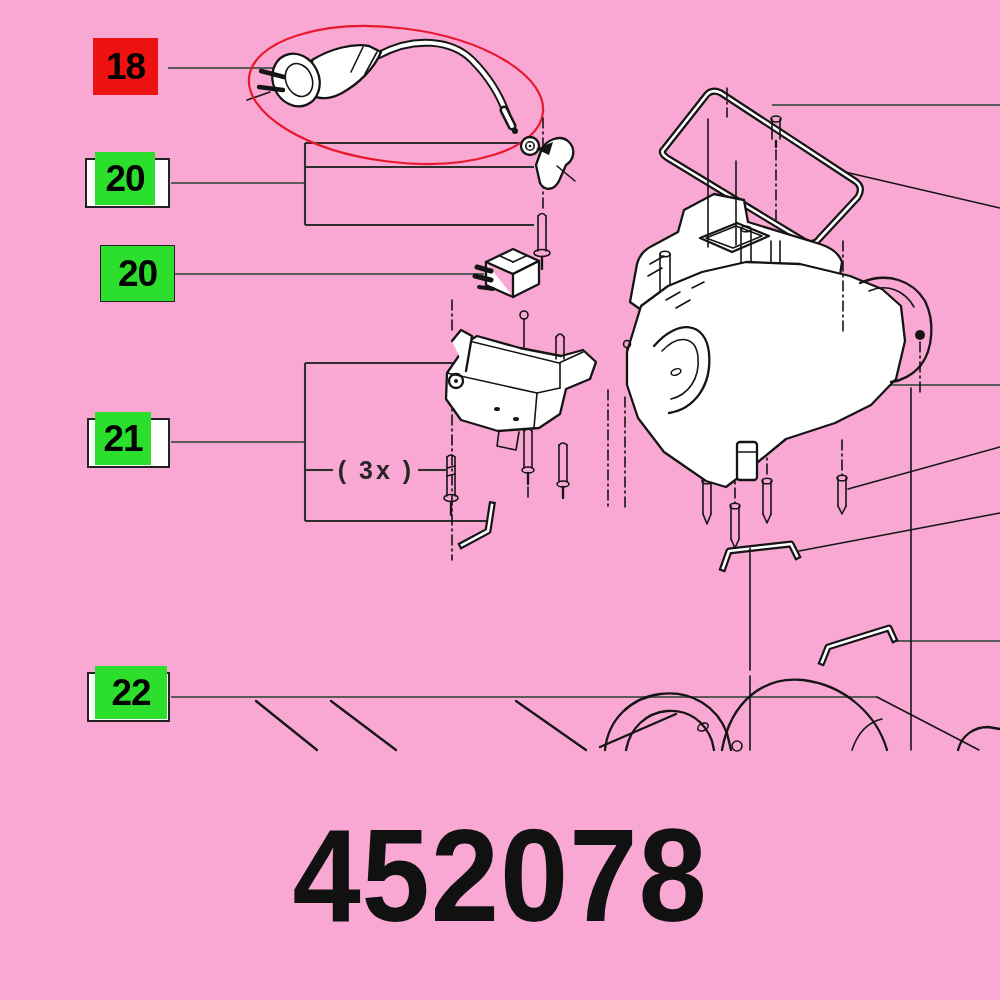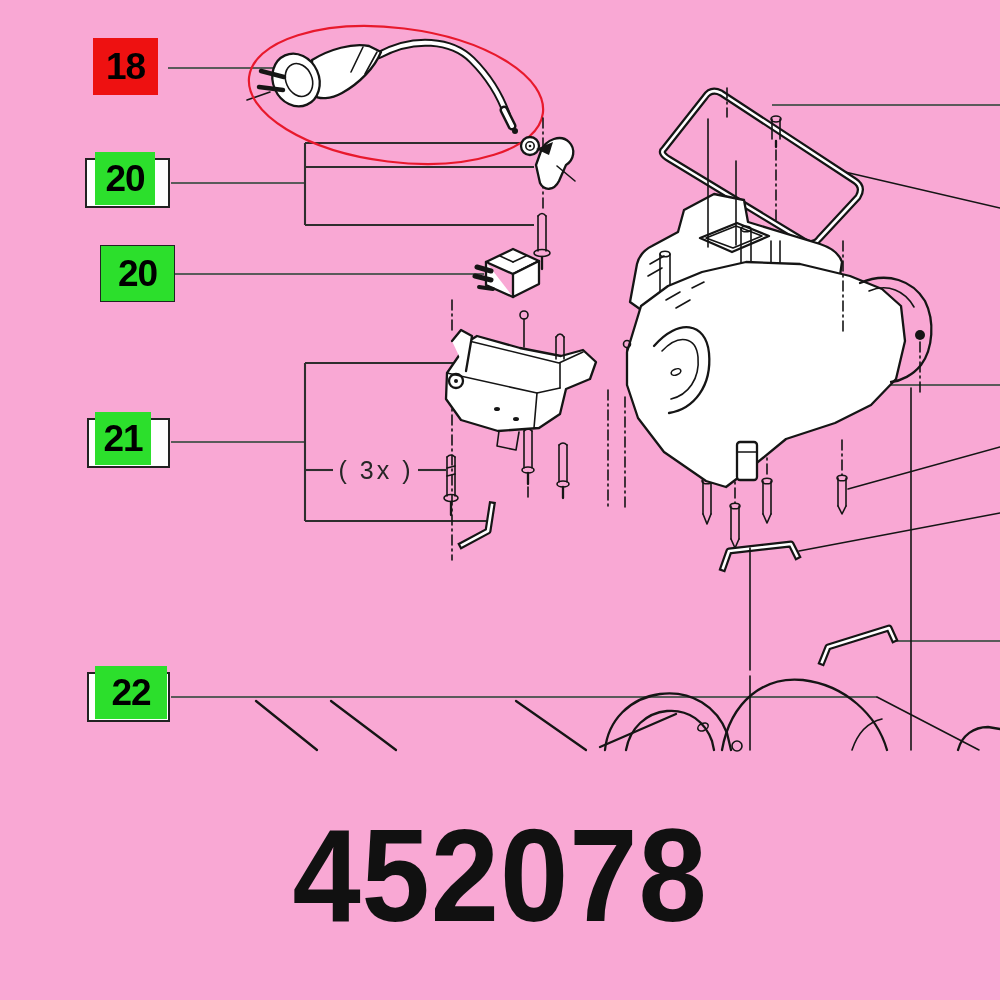--- a/index.html
+++ b/index.html
@@ -17,21 +17,21 @@
   .tube-in{fill:none;stroke:#ffffff;stroke-width:4;stroke-linecap:round;}
   .wire{fill:none;stroke:#151515;stroke-width:7;stroke-linejoin:round;stroke-linecap:square;}
   .wire-in{fill:none;stroke:#ffffff;stroke-width:2.6;stroke-linejoin:round;stroke-linecap:square;}
   .hl{fill:none;stroke-width:2.2;}
   
   .callout-frame{position:absolute;background:#ffffff;border:2.5px solid #222;box-sizing:border-box;}
   .callout-chip{position:absolute;display:flex;align-items:center;justify-content:center;
                 font-weight:700;font-size:37px;color:#000;letter-spacing:-1px;box-sizing:border-box;}
   .chip-bordered{border:1.5px solid #222;}
   .qty-note{position:absolute;left:328px;top:456px;width:96px;text-align:center;
-            font-size:25px;font-weight:400;color:#262626;letter-spacing:3px;white-space:nowrap;}
+            font-size:25px;font-weight:700;color:#262626;letter-spacing:3px;white-space:nowrap;}
   .part-number{position:absolute;left:0;top:810px;width:1000px;text-align:center;
                font-size:132px;font-weight:700;color:#111;letter-spacing:1px;line-height:1;
                transform:scaleX(0.93);}
 </style>
 </head>
 <body>
 
 <div id="stage">
 
 <svg width="1000" height="1000" viewBox="0 0 1000 1000">

